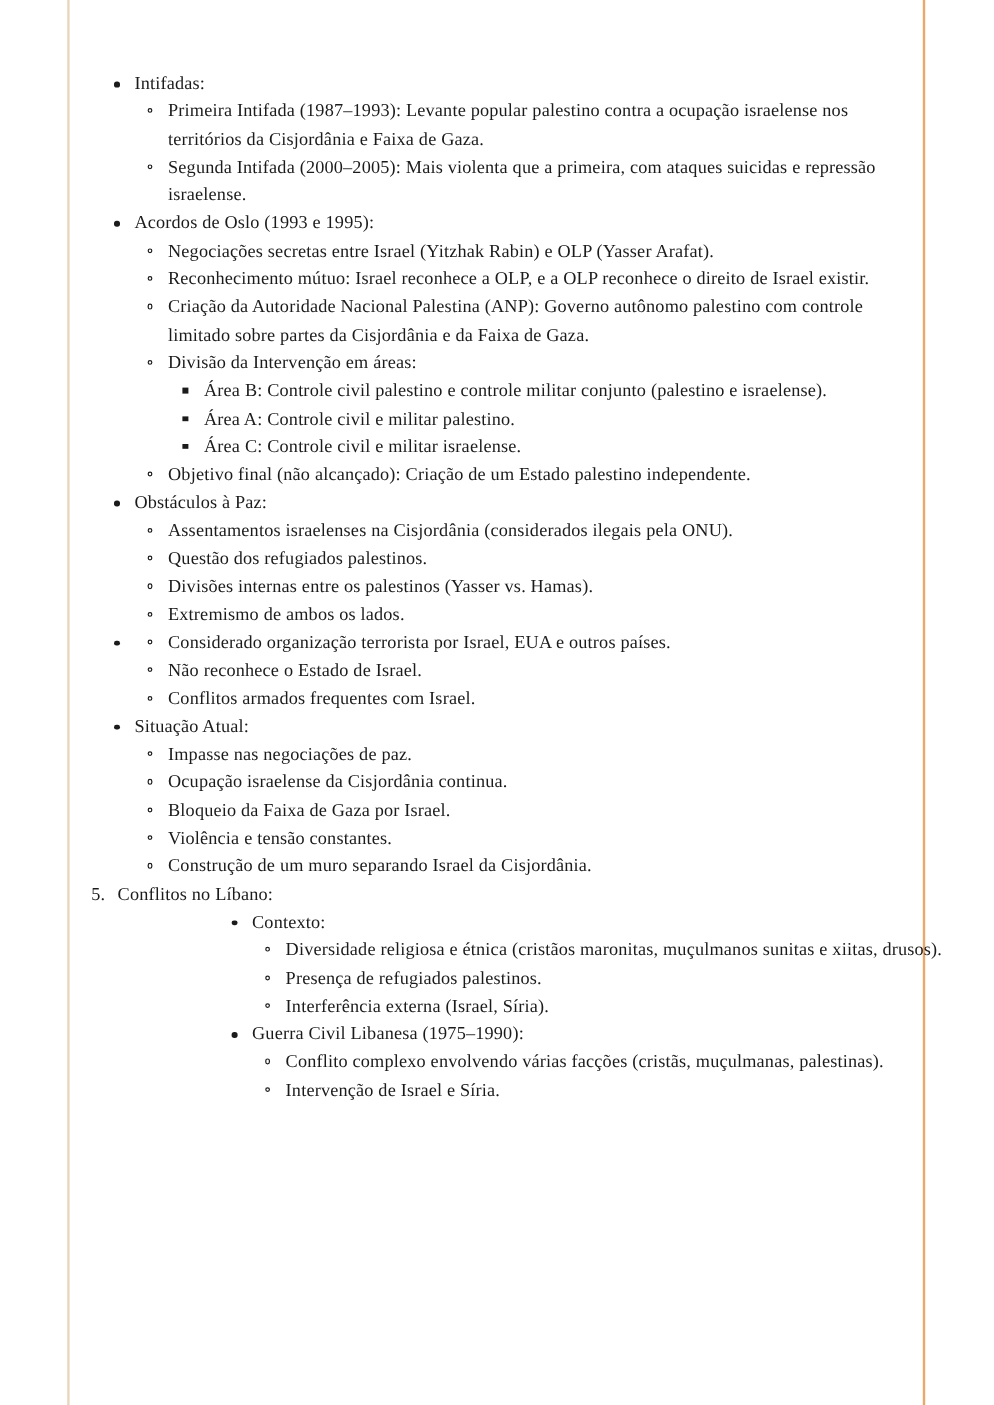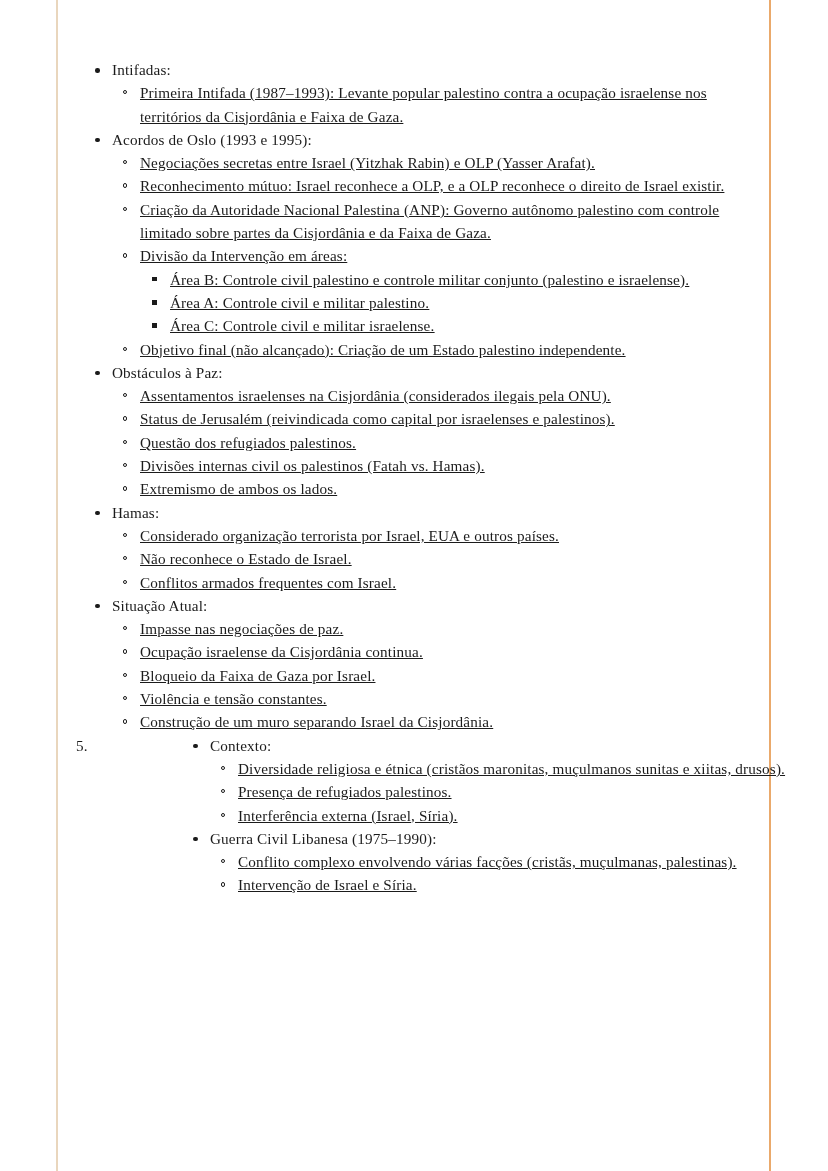--- a/index.html
+++ b/index.html
@@ -97,21 +97,21 @@
     position: absolute;
     left: 12px;
     top: 9px;
     width: 4.6px;
     height: 4.6px;
     background: #1b1b1b;
   }
 
   .txt { display: block; }
 
-  .lvl2, .lvl3 { margin-left: 0; text-decoration: underline; }
+  .lvl2, .lvl3 { margin-left: 0; }
 
   
   .lvl1 > li > .txt { max-width: 648px; }
   .lvl2 > li > .txt { max-width: 618px; }
   .lvl3 > li > .txt { max-width: 545px; }
 </style>
 </head>
 <body>
 
 <div class="rule rule-left" style="background: rgb(233, 214, 189);"></div>
@@ -121,20 +121,24 @@
 
   <ul class="lvl1">
     <li>
       <span class="mk"></span>
       <span class="txt">Intifadas:</span>
       <ul class="lvl2">
         <li>
           <span class="mk"></span>
           <span class="txt">Primeira Intifada (1987–1993): Levante popular palestino contra a ocupação israelense nos territórios da Cisjordânia e Faixa de Gaza.</span>
         </li>
+        <li>
+          <span class="mk"></span>
+          <span class="txt">Segunda Intifada (2000–2005): Mais violenta que a primeira, com ataques suicidas e repressão israelense.</span>
+        </li>
       </ul>
     </li>
   </ul>
 
   <ul class="lvl1">
     <li>
       <span class="mk"></span>
       <span class="txt">Acordos de Oslo (1993 e 1995):</span>
       <ul class="lvl2">
         <li>
@@ -179,42 +183,37 @@
     <li>
       <span class="mk"></span>
       <span class="txt">Obstáculos à Paz:</span>
       <ul class="lvl2">
         <li>
           <span class="mk"></span>
           <span class="txt">Assentamentos israelenses na Cisjordânia (considerados ilegais pela ONU).</span>
         </li>
         <li>
           <span class="mk"></span>
-          <span class="txt">Status de Jerusalém (reivindicada como capital por israelenses e palestinos).</span>
-        </li>
-        <li>
-          <span class="mk"></span>
           <span class="txt">Questão dos refugiados palestinos.</span>
         </li>
         <li>
           <span class="mk"></span>
-          <span class="txt">Divisões internas civil os palestinos (Fatah vs. Hamas).</span>
+          <span class="txt">Divisões internas entre os palestinos (Yasser vs. Hamas).</span>
         </li>
         <li>
           <span class="mk"></span>
           <span class="txt">Extremismo de ambos os lados.</span>
         </li>
       </ul>
     </li>
   </ul>
 
   <ul class="lvl1">
     <li>
       <span class="mk"></span>
-      <span class="txt">Hamas:</span>
       <ul class="lvl2">
         <li>
           <span class="mk"></span>
           <span class="txt">Considerado organização terrorista por Israel, EUA e outros países.</span>
         </li>
         <li>
           <span class="mk"></span>
           <span class="txt">Não reconhece o Estado de Israel.</span>
         </li>
         <li>
@@ -250,20 +249,21 @@
           <span class="mk"></span>
           <span class="txt">Construção de um muro separando Israel da Cisjordânia.</span>
         </li>
       </ul>
     </li>
   </ul>
 
   <ol class="lvl0">
     <li>
       <span class="num">5.</span>
+      <span class="txt">Conflitos no Líbano:</span>
 
       <ul class="lvl1">
         <li>
           <span class="mk"></span>
           <span class="txt">Contexto:</span>
           <ul class="lvl2">
             <li>
               <span class="mk"></span>
               <span class="txt">Diversidade religiosa e étnica (cristãos maronitas, muçulmanos sunitas e xiitas, drusos).</span>
             </li>

